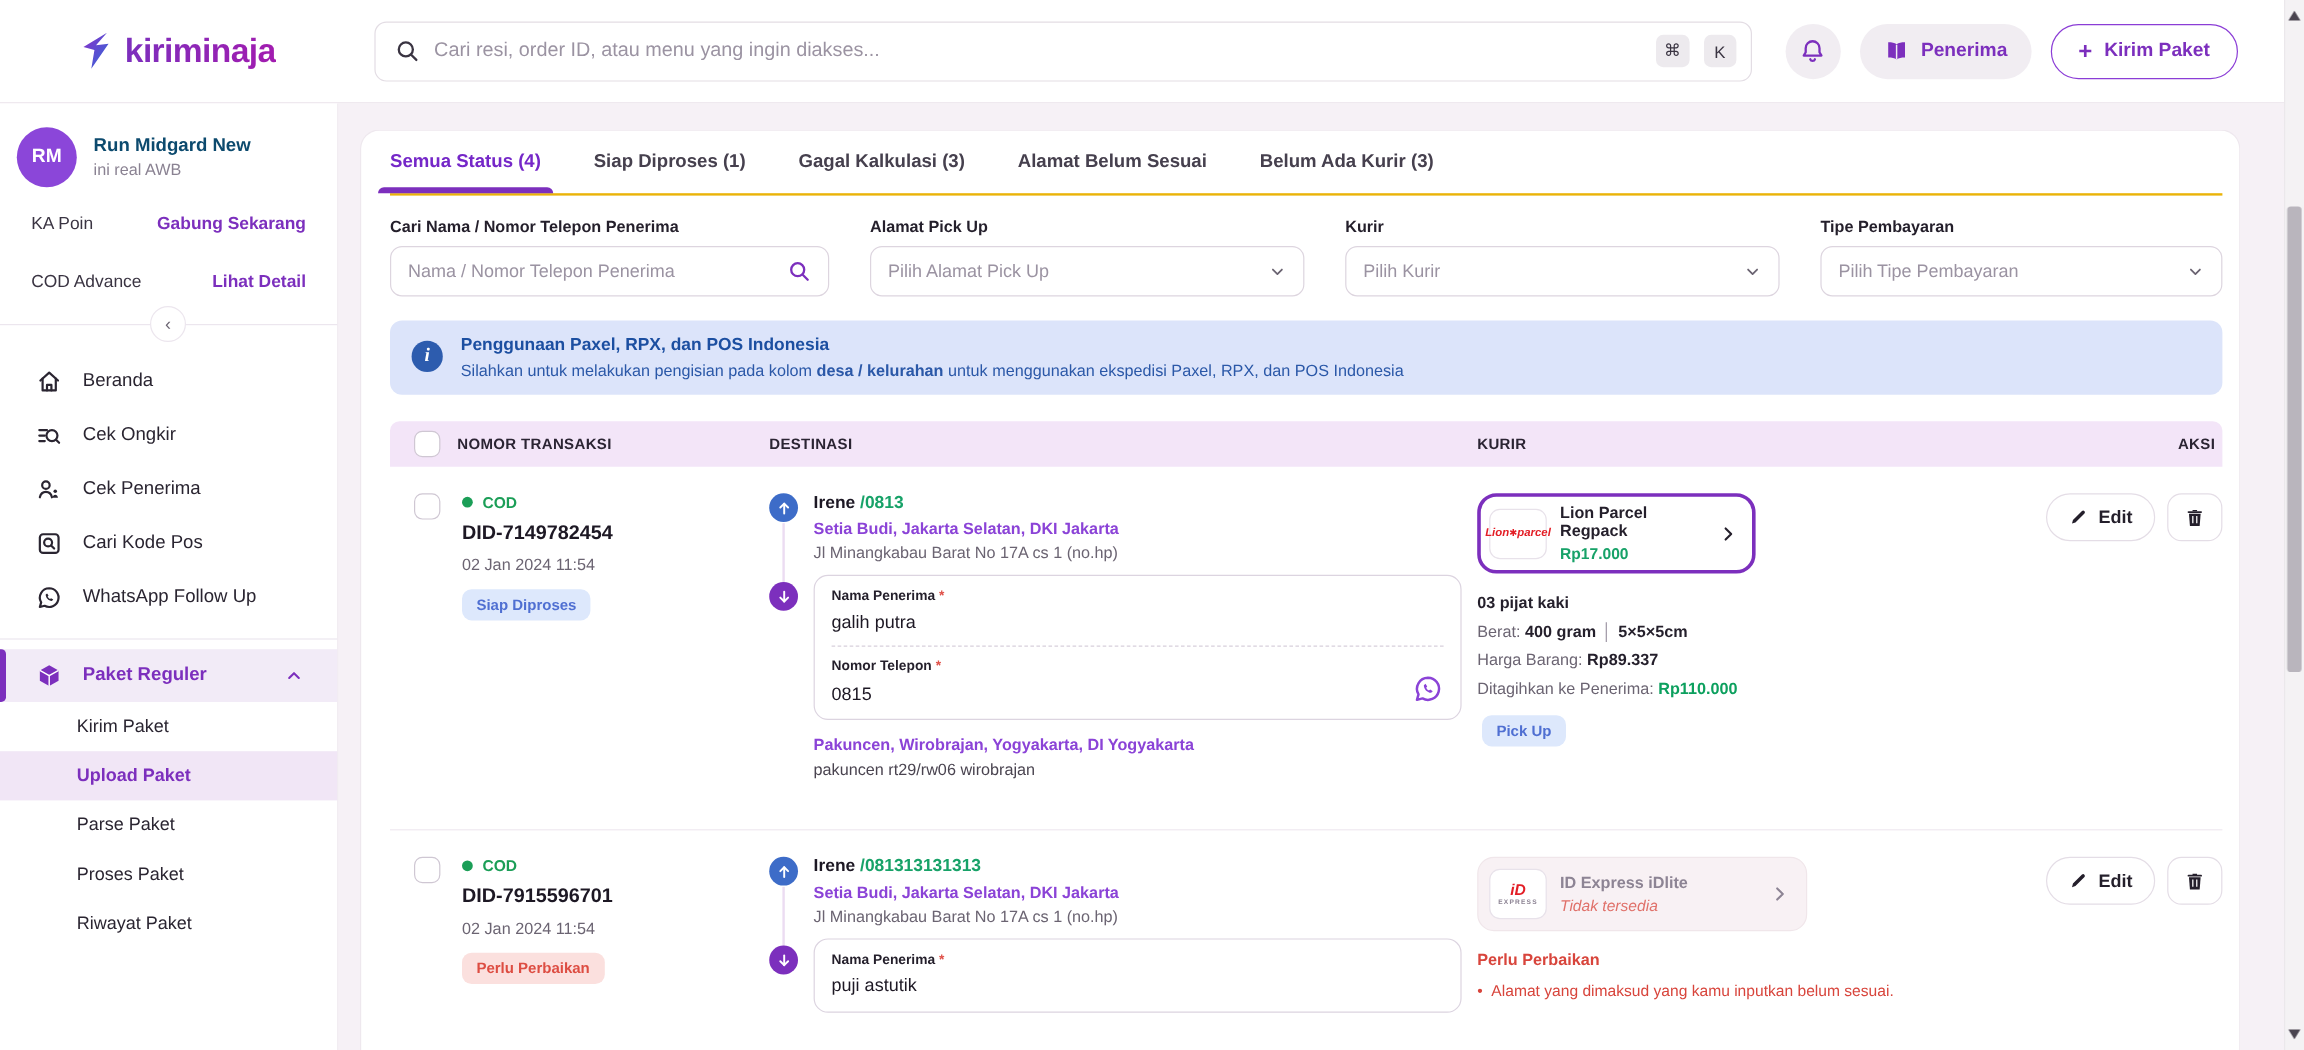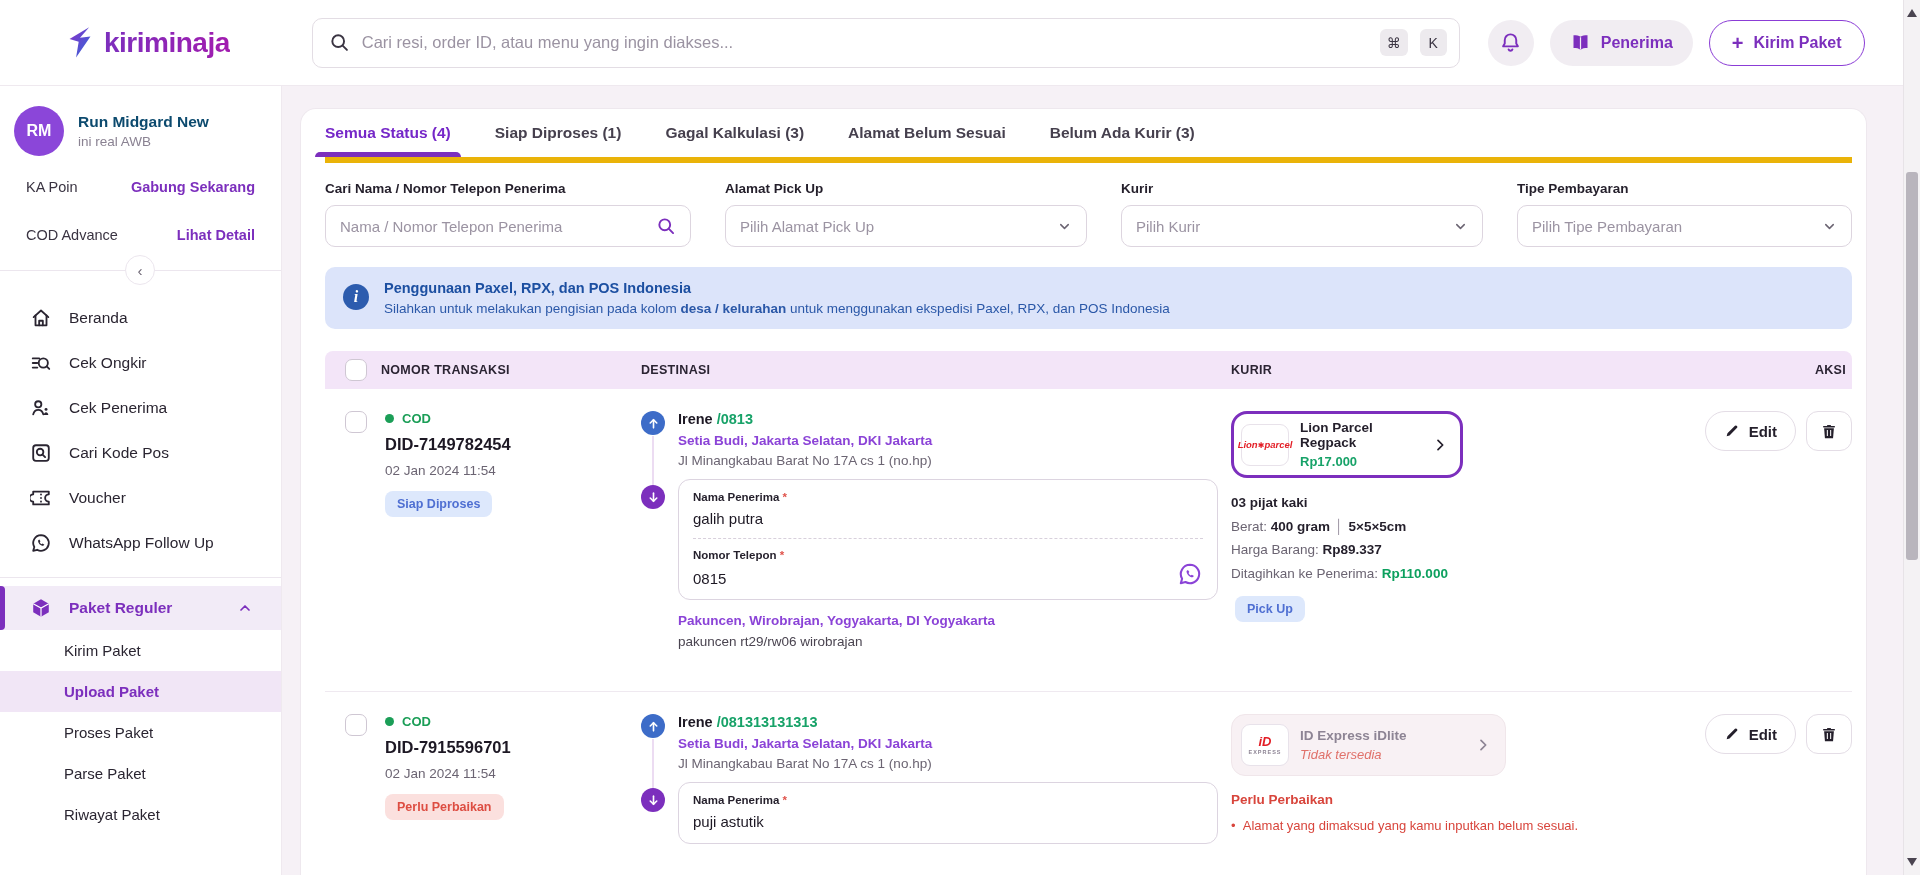--- a/index.html
+++ b/index.html
@@ -42,21 +42,21 @@
   .section-divider { border:none; border-top:1px solid #ece6ee; margin:8px 0; }
   .group-head { height:44px; background:#f2ebf7; display:flex; align-items:center; gap:17px; padding-left:30px; position:relative; cursor:pointer; }
   .group-head::before { content:""; position:absolute; left:0; top:0; bottom:0; width:5px; background:#7c2fbd; border-radius:0 4px 4px 0; }
   .group-label { font-size:15.5px; font-weight:700; color:#7c2fbd; flex:1; }
   .group-head .chev { margin-right:28px; color:#7c2fbd; }
   .sub-item { height:41px; display:flex; align-items:center; padding-left:64px; font-size:15px; color:#2a2531; cursor:pointer; }
   .sub-item.active { background:#f1e6f6; color:#7c2fbd; font-weight:600; }
 
   
   .card { background:#fff; border-radius:16px 16px 0 0; height:100%; padding:0 14px 0 24px; border:1px solid #eee8ee; border-bottom:none; }
-  .tabs { height:54px; display:flex; align-items:stretch; gap:44px; border-bottom:6px solid #eab308; padding-left:0; }
+  .tabs { height:54px; display:flex; align-items:stretch; gap:44px; border-bottom:2px solid #eab308; padding-left:0; }
   .tab { display:flex; align-items:center; font-size:15.5px; font-weight:700; color:#46404e; position:relative; cursor:pointer; white-space:nowrap; }
   .tab.active { color:#7527c8; }
   .tab.active::after { content:""; position:absolute; left:-10px; right:-10px; bottom:0; height:5px; background:#7c2fbd; border-radius:6px 6px 0 0; }
 
   .filters { margin-top:18px; display:grid; grid-template-columns:366px 362px 362px 1fr; column-gap:34px; }
   .filter-label { font-size:13.5px; font-weight:700; color:#241f2b; margin-bottom:9px; }
   .field { height:42px; border:1px solid #ddd5df; border-radius:10px; display:flex; align-items:center; padding:0 14px; background:#fff; cursor:pointer; }
   .field input { flex:1; border:none; outline:none; font-size:15px; font-family:inherit; color:#3a3442; background:transparent; }
   .field input::placeholder { color:#9b93a2; }
   .field .ph { flex:1; font-size:15px; color:#9b93a2; }
@@ -263,31 +263,20 @@
               <rect x="3.5" y="3.5" width="17" height="17" rx="3"></rect>
               <circle cx="11" cy="11" r="3.6"></circle>
               <line x1="13.7" y1="13.7" x2="16.5" y2="16.5"></line>
             </svg>
           </span>
         <span>Cari Kode Pos</span>
       </div>
       <div class="menu-item">
         <span>
             <svg width="22" height="22" viewBox="0 0 24 24" fill="none" stroke="currentColor" stroke-width="2" stroke-linecap="round" stroke-linejoin="round">
-              <path d="M3.5 8a2.5 2.5 0 0 0 0 8v3h17v-3a2.5 2.5 0 0 1 0-8V5h-17z" transform="rotate(0 12 12)"></path>
-              <line x1="12" y1="8" x2="12" y2="8.2"></line>
-              <line x1="12" y1="11.9" x2="12" y2="12.1"></line>
-              <line x1="12" y1="15.8" x2="12" y2="16"></line>
-            </svg>
-          </span>
-        <span>Voucher</span>
-      </div>
-      <div class="menu-item">
-        <span>
-            <svg width="22" height="22" viewBox="0 0 24 24" fill="none" stroke="currentColor" stroke-width="2" stroke-linecap="round" stroke-linejoin="round">
               <path d="M12 3.5a8.5 8.5 0 0 0-7.3 12.8L3.5 20.5l4.3-1.1A8.5 8.5 0 1 0 12 3.5z"></path>
               <path d="M8.8 9.2c0 3 2.4 5.6 5.6 5.9l1.3-1.3-2-1.2-1 .7a4.3 4.3 0 0 1-2.1-2.2l.8-.9-1.3-2z" fill="currentColor" stroke="none"></path>
             </svg>
           </span>
         <span>WhatsApp Follow Up</span>
       </div>
     </nav>
 
     <hr class="section-divider">
 
@@ -300,22 +289,22 @@
         </span>
       <span class="group-label">Paket Reguler</span>
       <span class="chev">
           <svg width="16" height="16" viewBox="0 0 24 24" fill="none" stroke="currentColor" stroke-width="2.6" stroke-linecap="round" stroke-linejoin="round">
             <polyline points="6 15 12 9 18 15"></polyline>
           </svg>
         </span>
     </div>
     <div class="sub-item">Kirim Paket</div>
     <div class="sub-item active">Upload Paket</div>
+    <div class="sub-item">Parse Paket</div>
     <div class="sub-item">Proses Paket</div>
-    <div class="sub-item">Parse Paket</div>
     <div class="sub-item">Riwayat Paket</div>
   </aside>
 
   <main class="main">
     <div class="card">
 
       <div class="tabs">
         <div class="tab active">Semua Status (4)</div>
         <div class="tab">Siap Diproses (1)</div>
         <div class="tab">Gagal Kalkulasi (3)</div>

